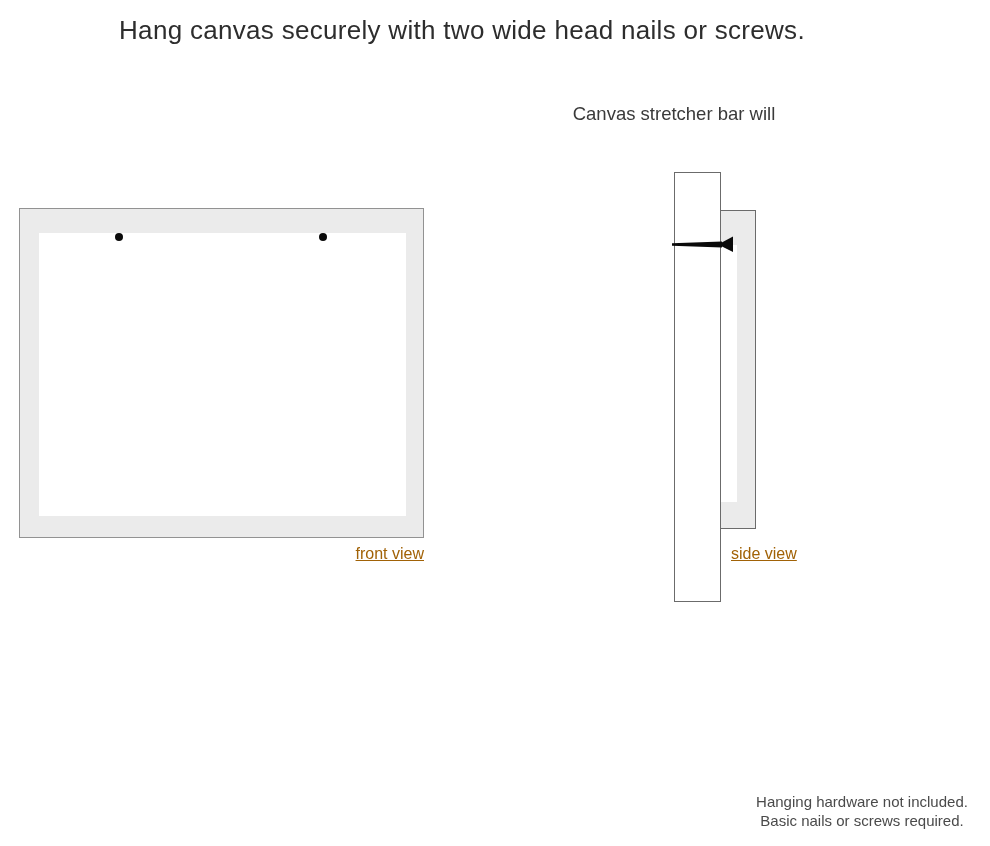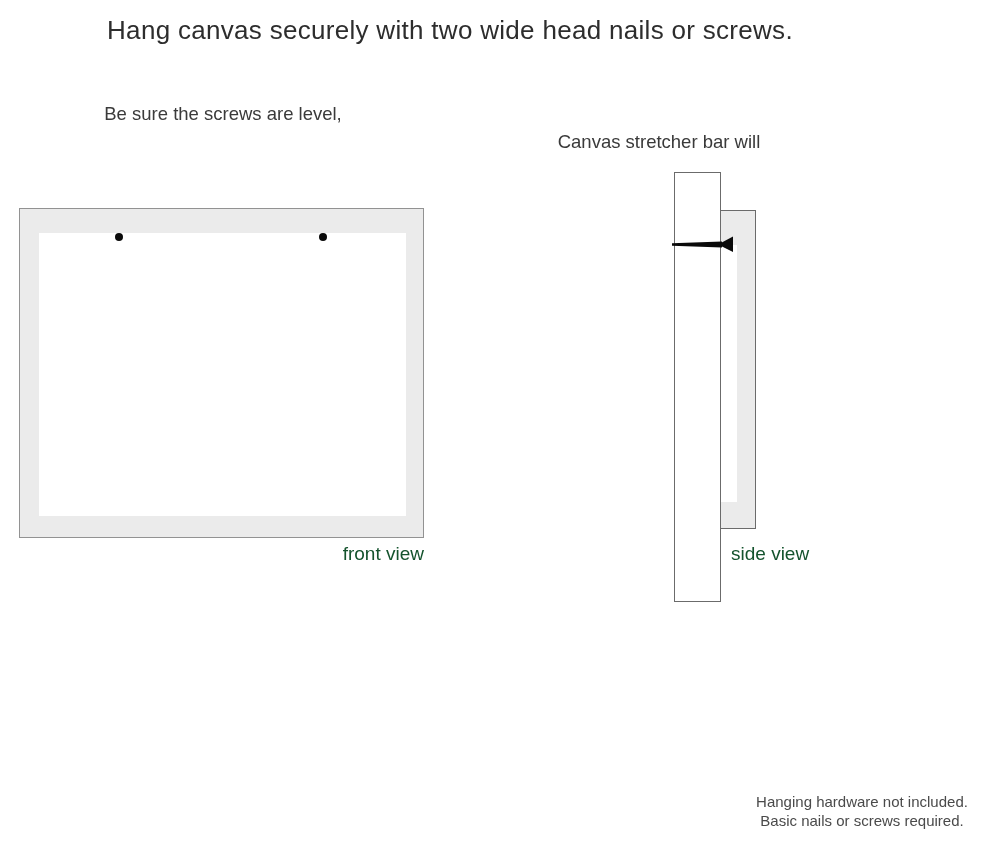--- a/index.html
+++ b/index.html
@@ -13,40 +13,40 @@
     position: relative;
     overflow: hidden;
     font-family: "Liberation Sans", sans-serif;
     color: #3a3a3a;
     -webkit-font-smoothing: antialiased;
   }
   .abs { position: absolute; }
 
   
   .page-title {
-    left: 0;
+    left: 12px;
     top: 15px;
     width: 900px;
     text-align: center;
     font-size: 26px;
     letter-spacing: 0.3px;
     color: #2d2d2d;
     white-space: nowrap;
   }
 
   
   .note {
     top: 101px;
     font-size: 18.5px;
     line-height: 25px;
     text-align: center;
     color: #3a3a3a;
   }
   .note-left  { left: 23px;  width: 400px; }
-  .note-right { left: 519px; width: 280px; margin-top: 28px; }
+  .note-right { left: 534px; width: 280px; }
   .note div { white-space: nowrap; }
 
   
   .front-frame {
     left: 19px;
     top: 208px;
     width: 405px;
     height: 330px;
     background: #ebebeb;
     border: 1px solid #929292;
@@ -63,24 +63,25 @@
     top: 24px;
     width: 8px;
     height: 8px;
     border-radius: 50%;
     background: #0a0a0a;
   }
   .screw-dot.left  { left: 95px; }
   .screw-dot.right { left: 299px; }
 
   .view-label {
-    font-size: 19px;
+    font-size: 16px;
     line-height: 20px;
-    color: #14532d;
+    color: #a16207;
     white-space: nowrap;
+    text-decoration: underline;
   }
   .front-label {
     left: 19px;
     top: 544px;
     width: 405px;
     text-align: right;
   }
   .side-label {
     left: 731px;
     top: 544px;
@@ -133,21 +134,20 @@
     color: #4a4a4a;
   }
   .footer-note div { white-space: nowrap; }
 </style>
 </head>
 <body>
 
 <div class="abs page-title">Hang canvas securely with two wide head nails or screws.</div>
 
 <div class="abs note note-left">
-  <div>Be sure the screws are level,</div>
 </div>
 
 <div class="abs note note-right">
   <div>Canvas stretcher bar will</div>
 </div>
 
 <div class="abs front-frame">
   <div class="abs front-inner"></div>
   <div class="abs screw-dot left"></div>
   <div class="abs screw-dot right"></div>

